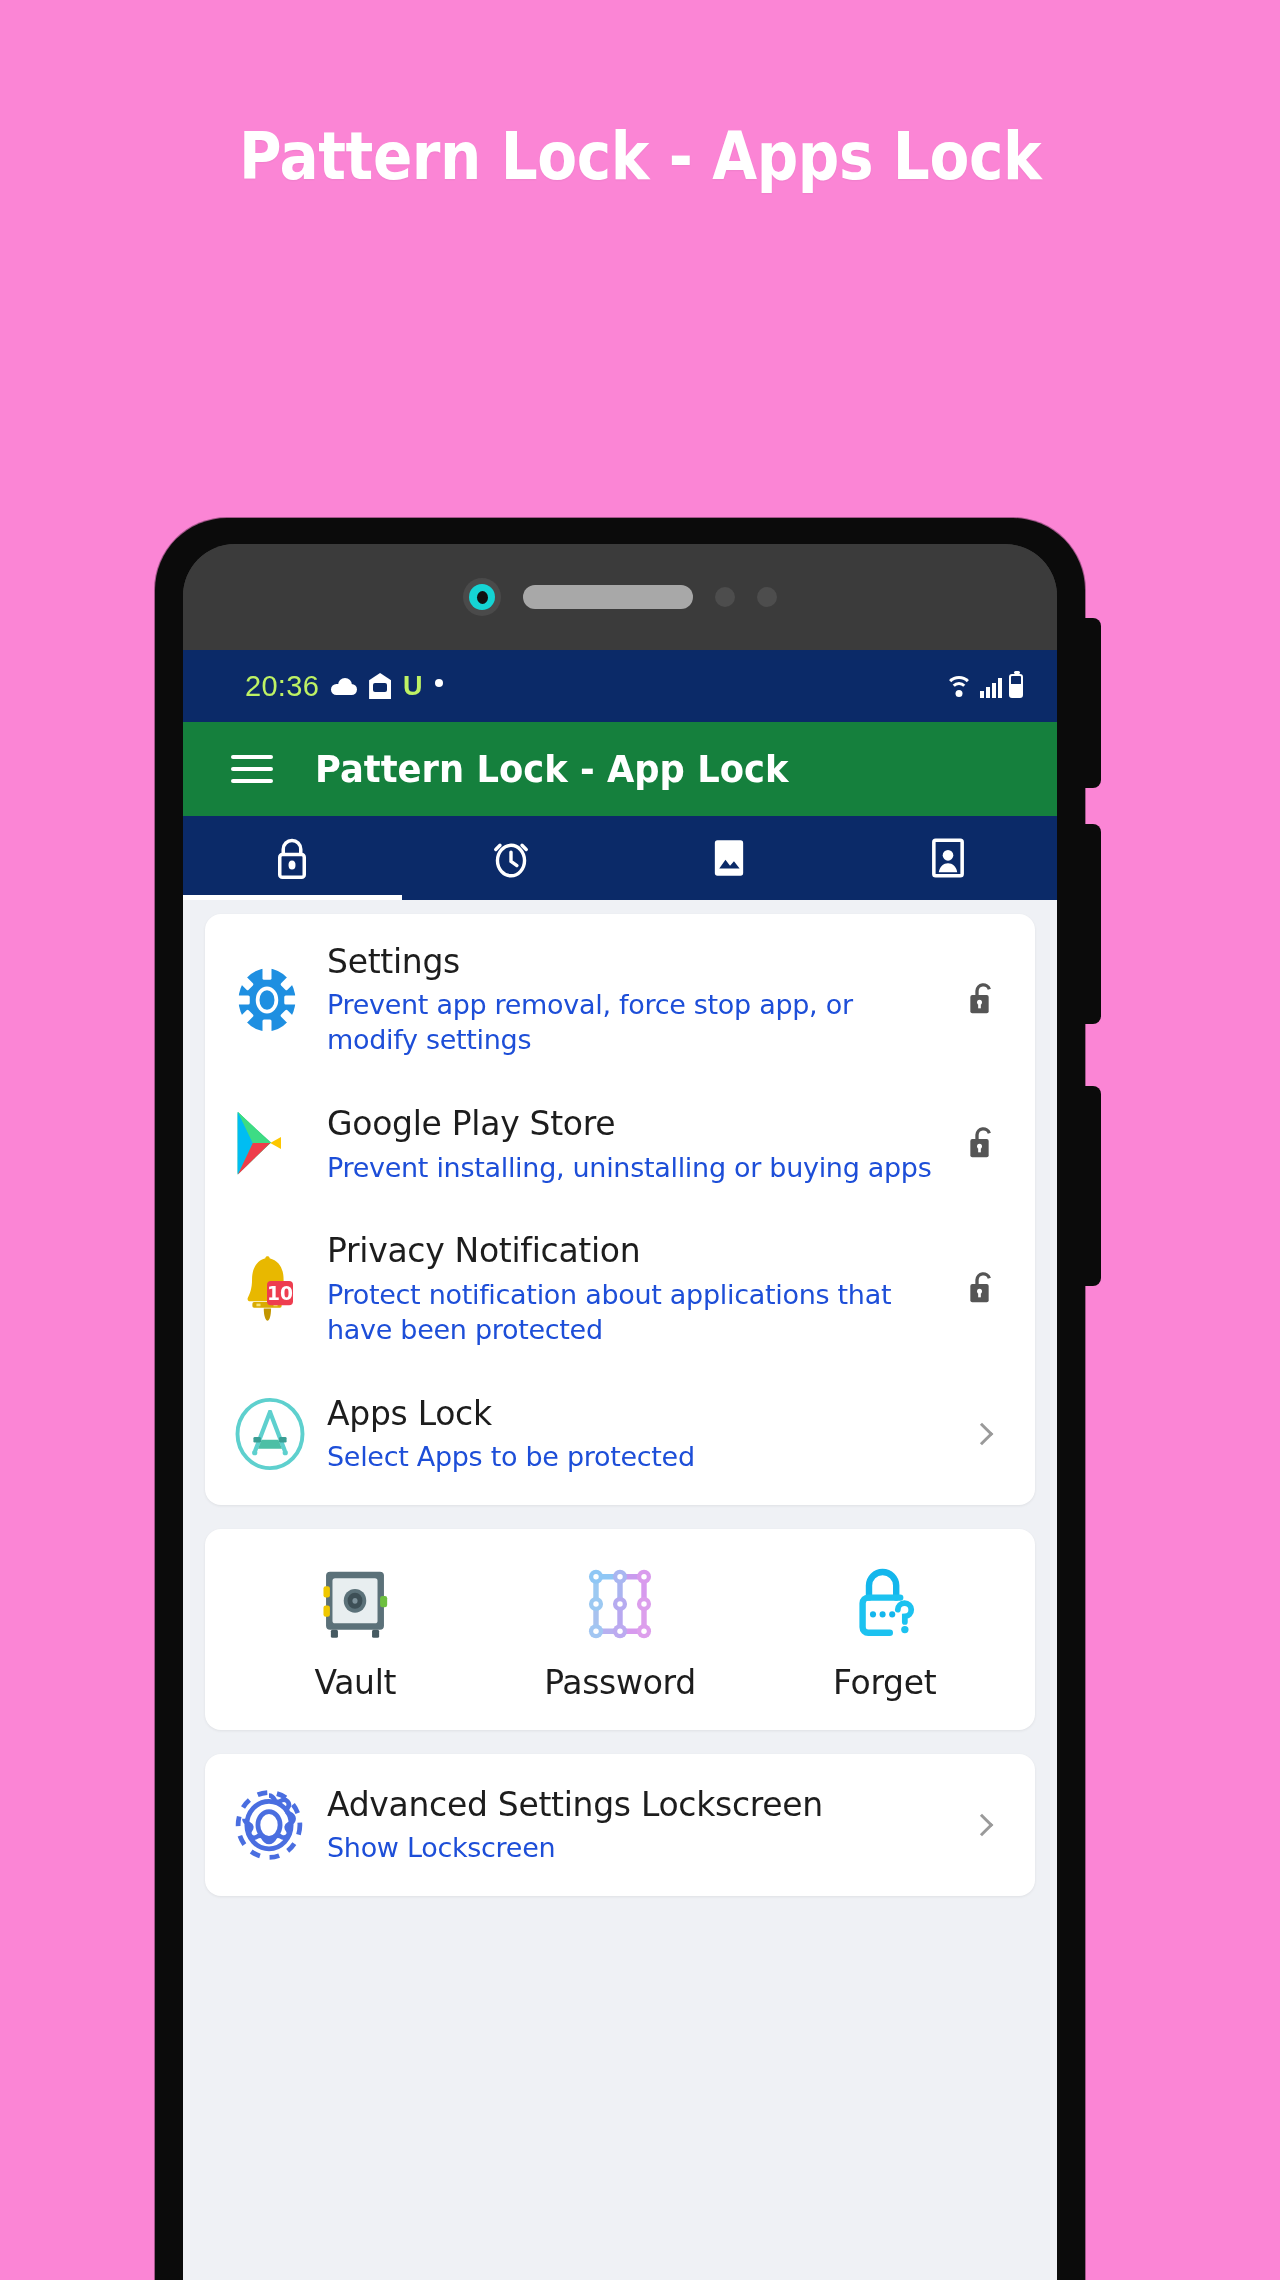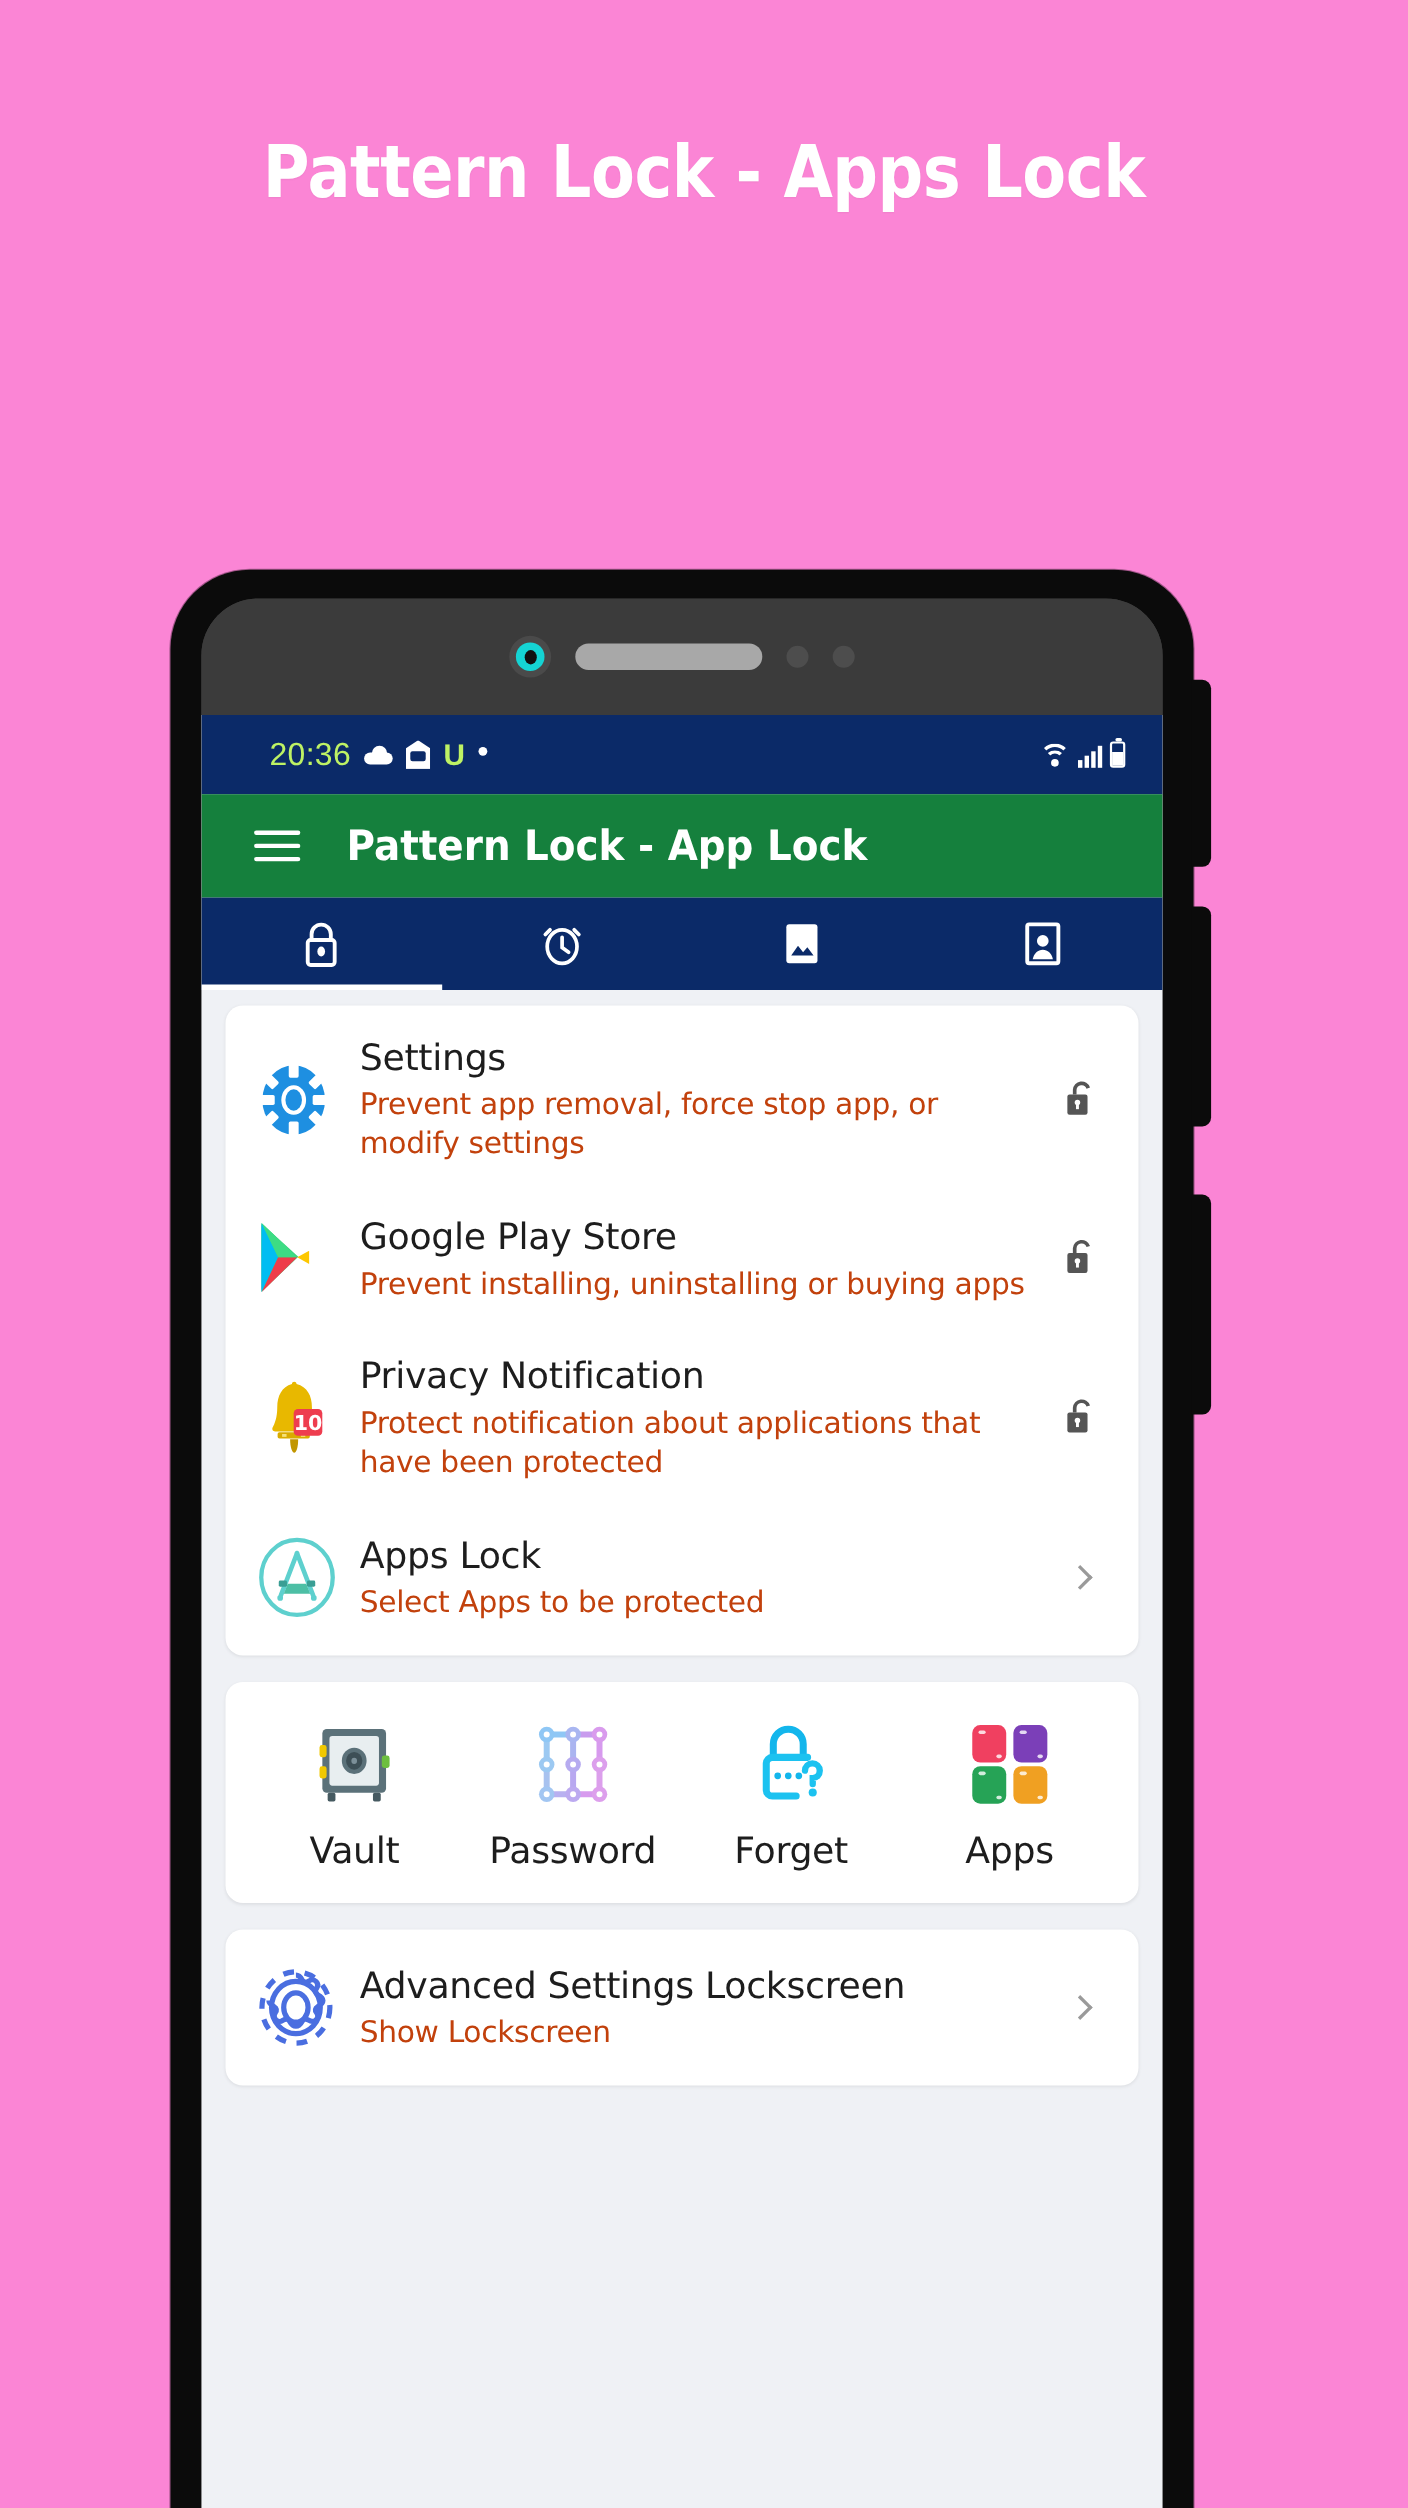--- a/index.html
+++ b/index.html
@@ -194,21 +194,21 @@
     display:flex; align-items:center; justify-content:flex-start;
     margin-right: 10px;
   }
   .row-text { flex: 1; padding-right: 10px; }
   .row-title {
     font-size: 33px; color:#1d1d1d; line-height:1.22;
     font-family:"DejaVu Sans", sans-serif;
     letter-spacing:-0.3px;
   }
   .row-sub {
-    font-size: 27px; color:#c2410c; line-height:1.3; margin-top: 5px;
+    font-size: 27px; color:#1d4ed8; line-height:1.3; margin-top: 5px;
     font-family:"DejaVu Sans", sans-serif;
     letter-spacing:-0.3px;
   }
   .row-right { width: 54px; display:flex; align-items:center; justify-content:center; }
   .chevron {
     width: 16px; height: 16px;
     border-right: 3px solid #9a9a9a; border-top: 3px solid #9a9a9a;
     transform: rotate(45deg);
   }
 
@@ -516,41 +516,20 @@
                     <circle cx="21.5" cy="31.5" r="1.9"></circle>
                     <circle cx="27.5" cy="31.5" r="1.9"></circle>
                   </g>
                   <path d="M31 28.5a4.2 4.2 0 1 1 4.4 4.3c0 1.5 0 2.4 0 3.4" fill="none" stroke="#1cc2f0" stroke-width="3.6" stroke-linecap="round"></path>
                   <circle cx="35.4" cy="41" r="2.3" fill="#1cc2f0"></circle>
                 </svg>
               </div>
               <div class="quick-label">Forget</div>
             </div>
 
-            <div class="quick-item">
-              <div class="quick-icon">
-                <svg width="76" height="78" viewBox="0 0 46 48">
-                  <rect x="2" y="2" width="19" height="21" rx="4.5" fill="#f04060"></rect>
-                  <rect x="25" y="2" width="19" height="21" rx="4.5" fill="#7b3fb8"></rect>
-                  <rect x="2" y="25" width="19" height="21" rx="4.5" fill="#26a356"></rect>
-                  <rect x="25" y="25" width="19" height="21" rx="4.5" fill="#f0a022"></rect>
-                  <g fill="#ffffff" opacity="0.8">
-                    <rect x="5.5" y="5" width="4" height="2" rx="1"></rect>
-                    <rect x="28.5" y="5" width="4" height="2" rx="1"></rect>
-                    <rect x="5.5" y="28" width="4" height="2" rx="1"></rect>
-                    <rect x="28.5" y="28" width="4" height="2" rx="1"></rect>
-                    <rect x="15.5" y="18.5" width="3" height="2" rx="1"></rect>
-                    <rect x="38.5" y="18.5" width="3" height="2" rx="1"></rect>
-                    <rect x="15.5" y="41.5" width="3" height="2" rx="1"></rect>
-                    <rect x="38.5" y="41.5" width="3" height="2" rx="1"></rect>
-                  </g>
-                </svg>
-              </div>
-              <div class="quick-label">Apps</div>
-            </div>
 
           </div>
         </div>
 
         <div class="card">
           <div class="row">
             <div class="row-icon">
               <svg width="76" height="76" viewBox="0 0 48 48">
                 <path d="M24 3.5c1.9 0 2.9 1.6 3.6 3 .8 1.5 2.4 1.6 3.7.7 1.4-1 3-1.2 4.3.2s1.1 3 .2 4.3c-.9 1.3-.8 2.9.7 3.7 1.4.7 3 1.7 3 3.6s-1.6 2.9-3 3.6c-1.5.8-1.6 2.4-.7 3.7 1 1.4 1.2 3-.2 4.3s-3 1.1-4.3.2c-1.3-.9-2.9-.8-3.7.7-.7 1.4-1.7 3-3.6 3s-2.9-1.6-3.6-3c-.8-1.5-2.4-1.6-3.7-.7-1.4 1-3 1.2-4.3-.2s-1.1-3-.2-4.3c.9-1.3.8-2.9-.7-3.7-1.4-.7-3-1.7-3-3.6" fill="none" stroke="#4a6ee0" stroke-width="3" transform="translate(0,2) scale(1,0.95)"></path>
                 <ellipse cx="24" cy="24" rx="19.5" ry="20.5" fill="none" stroke="#4a6ee0" stroke-width="3" stroke-dasharray="6.2 6.2"></ellipse>

